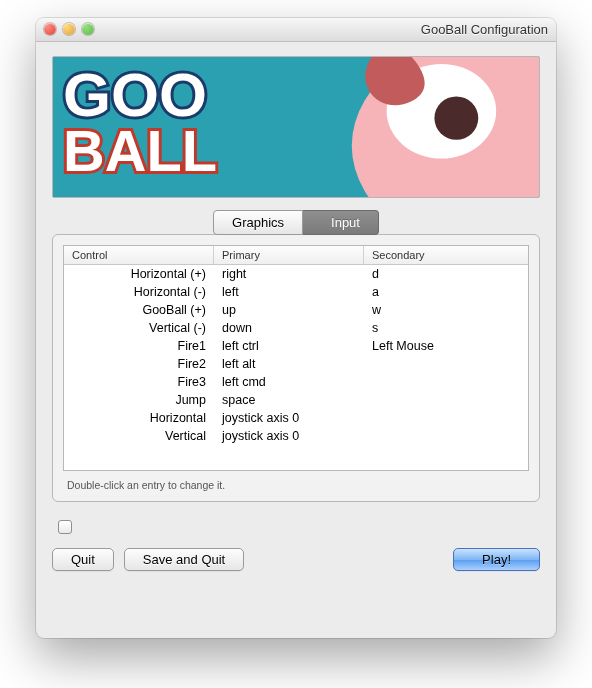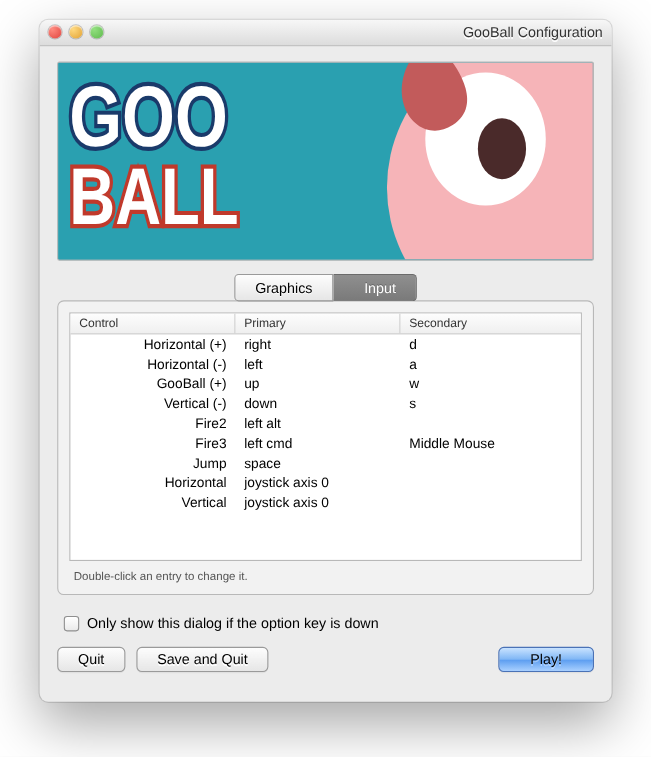--- a/index.html
+++ b/index.html
@@ -48,21 +48,21 @@
     flex: 1;
     text-align: right;
     font-size: 13px;
     color: #333;
     text-shadow: 0 1px 0 #fff;
   }
   .content {
     padding: 14px 16px 16px 16px;
   }
   .banner {
-    height: 181px;
+    height: 142px;
     border: 1px solid #b6b6b6;
     border-radius: 2px;
     overflow: hidden;
     position: relative;
     background: #2aa0b0;
   }
   .banner svg { display:block; width:100%; height:100%; }
   .tabbox {
     margin-top: 12px;
     position: relative;
@@ -230,27 +230,31 @@
                 <div class="col-control">GooBall (+)</div>
                 <div class="col-primary">up</div>
                 <div class="col-secondary">w</div>
               </div>
               <div class="row">
                 <div class="col-control">Vertical (-)</div>
                 <div class="col-primary">down</div>
                 <div class="col-secondary">s</div>
               </div>
               <div class="row">
+                <div class="col-control">Fire1</div>
+                <div class="col-primary">left ctrl</div>
+                <div class="col-secondary">Left Mouse</div>
+              </div>
+              <div class="row">
                 <div class="col-control">Fire2</div>
                 <div class="col-primary">left alt</div>
               </div>
               <div class="row">
                 <div class="col-control">Fire3</div>
                 <div class="col-primary">left cmd</div>
-                <div class="col-secondary">Middle Mouse</div>
               </div>
               <div class="row">
                 <div class="col-control">Jump</div>
                 <div class="col-primary">space</div>
                 <div class="col-secondary"></div>
               </div>
               <div class="row">
                 <div class="col-control">Horizontal</div>
                 <div class="col-primary">joystick axis 0</div>
                 <div class="col-secondary"></div>
@@ -261,21 +265,20 @@
                 <div class="col-secondary"></div>
               </div>
             </div>
         </div>
         <div class="hint">Double-click an entry to change it.</div>
       </div>
     </div>
 
     <div class="checkrow">
       <div class="checkbox"></div>
-      <span>Only show this dialog if the option key is down</span>
     </div>
 
     <div class="button-row">
       <div class="btn">Quit</div>
       <div class="btn">Save and Quit</div>
       <div class="spacer"></div>
       <div class="btn btn-default">Play!</div>
     </div>
 
   </div>

